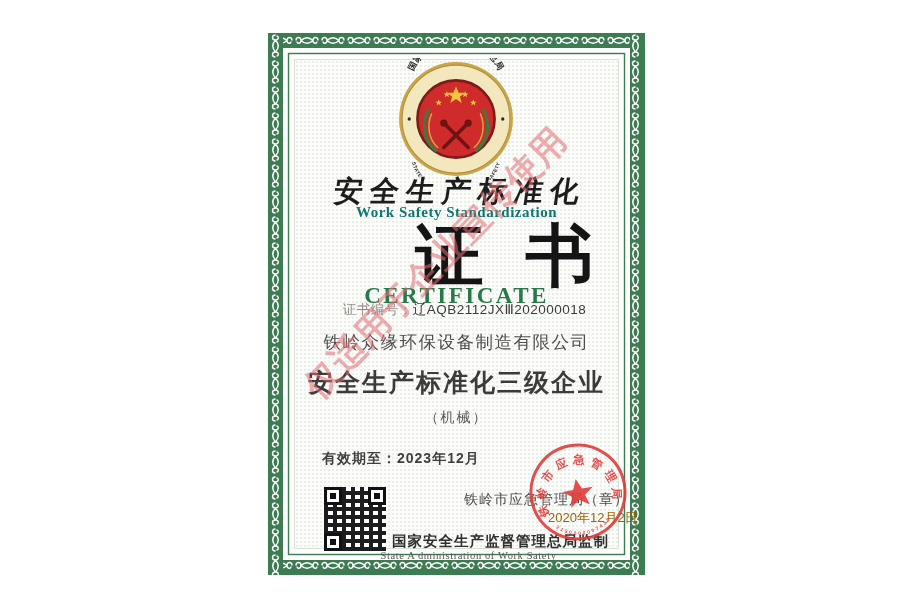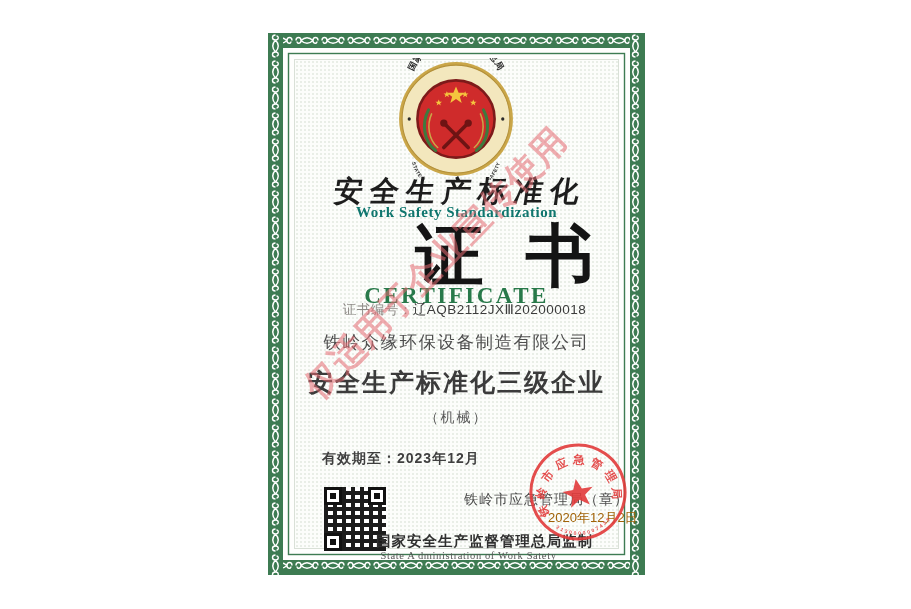--- a/index.html
+++ b/index.html
@@ -38,21 +38,21 @@
   }
   .cert-no{top:268px;font-size:13.5px;color:#3c3c3c;letter-spacing:0.5px;margin-left:8px;}
   .cert-no .lbl{color:#8d8a86;}
   .company{top:297px;font-size:17.5px;color:#4e4e4e;letter-spacing:1.5px;}
   .grade{top:333px;font-size:25px;font-weight:600;color:#3b3b3b;letter-spacing:2px;}
   .category{top:376px;font-size:14px;color:#5a5a5a;letter-spacing:2px;}
   .valid{position:absolute;left:54px;top:417px;font-size:14px;color:#3f3f3f;letter-spacing:1px;white-space:nowrap;font-weight:bold;}
   .issuer{position:absolute;left:196px;top:458px;font-size:14px;color:#4c4c4c;letter-spacing:1px;white-space:nowrap;}
   .issue-date{position:absolute;left:280px;top:476px;font-size:13px;color:#a16207;white-space:nowrap;}
   .footer-cn{
-    position:absolute;left:50%;top:499px;transform:translateX(-50%);margin-left:28px;
+    position:absolute;left:50%;top:499px;transform:translateX(-50%);margin-left:44px;
     font-size:14.5px;font-weight:700;color:#2f2f2f;letter-spacing:1px;white-space:nowrap;
   }
   .footer-en{
     position:absolute;left:50%;top:517px;transform:translateX(-50%);margin-left:12px;
     font-family:"Liberation Serif",serif;font-size:10.5px;color:#565656;letter-spacing:0.6px;white-space:nowrap;
   }
   
   .watermark{
     position:absolute;left:168px;top:230px;transform:translate(-50%,-50%) rotate(-46deg);
     font-size:35px;font-weight:700;color:rgba(228,105,113,0.55);

